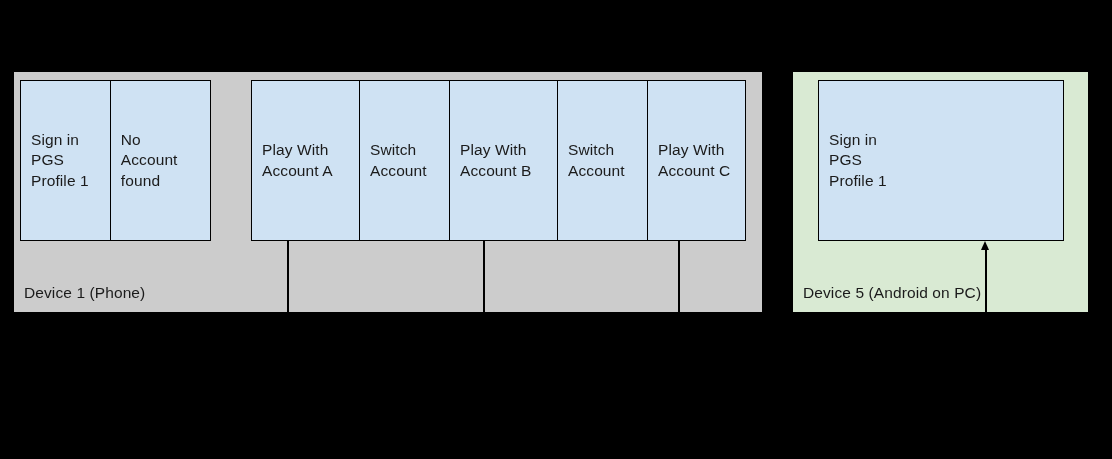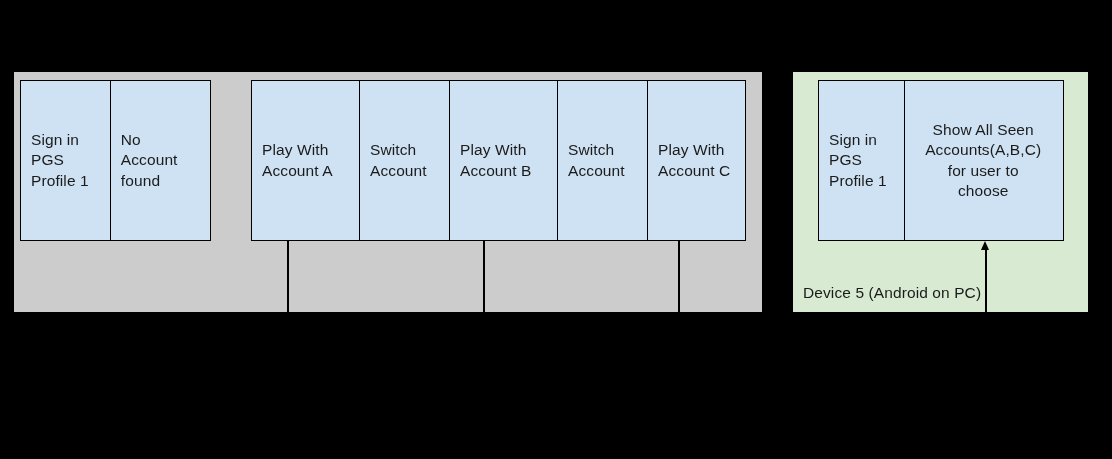--- a/index.html
+++ b/index.html
@@ -102,20 +102,21 @@
 <body>
 
 <div id="canvas">
 
   <div class="panel" id="lane-device-1" style="left:14px; top:72px; width:748px; height:240px; background:#cccccc;">
 
     <div class="lane-divider" style="left:273px; top:169px; height:71px;"></div>
     <div class="lane-divider" style="left:469px; top:169px; height:71px;"></div>
     <div class="lane-divider" style="left:664px; top:169px; height:71px;"></div>
 
+    <div class="panel-label">Device 1 (Phone)</div>
   </div>
 
   <div class="box-group" id="group-phone-signin" style="left:20px; top:80px; width:191px; height:161px;">
     <div class="box left" style="width:90px;">
       <span class="box-text">Sign in<br>PGS<br>Profile 1</span>
     </div>
     <div class="box left" style="width:99.4px;">
       <span class="box-text">No<br>Account<br>found</span>
     </div>
   </div>
@@ -140,21 +141,18 @@
 
   <div class="panel" id="lane-device-2" style="left:793px; top:72px; width:295px; height:240px; background:#d9ead3;">
 
     <div class="panel-label">Device 5 (Android on PC)</div>
   </div>
 
   <div class="box-group" id="group-pc-signin" style="left:818px; top:80px; width:246px; height:161px;">
     <div class="box left" style="width:86px;">
       <span class="box-text">Sign in<br>PGS<br>Profile 1</span>
     </div>
-    <div class="box center" style="width:156.4px;">
-      <span class="box-text">Show All Seen<br>Accounts(A,B,C)<br>for user to<br>choose</span>
-    </div>
   </div>
 
   <div class="arrow-shaft" style="left:985px; top:248px; height:64px;"></div>
   <div class="arrow-head" style="left:981.3px; top:241px;"></div>
 
 </div>
 
 </body></html>

